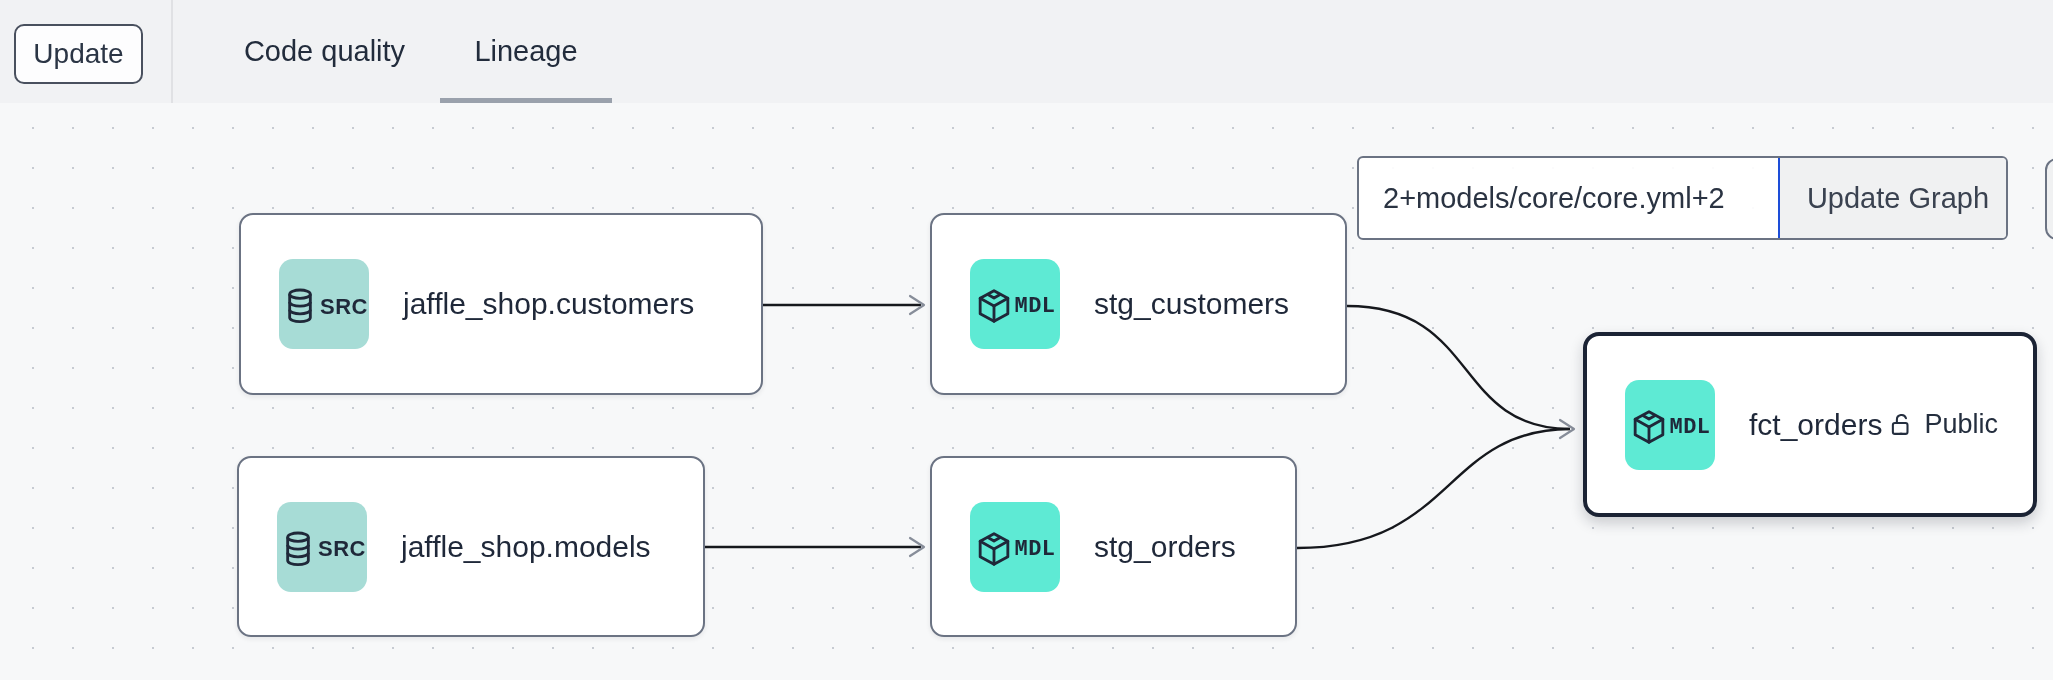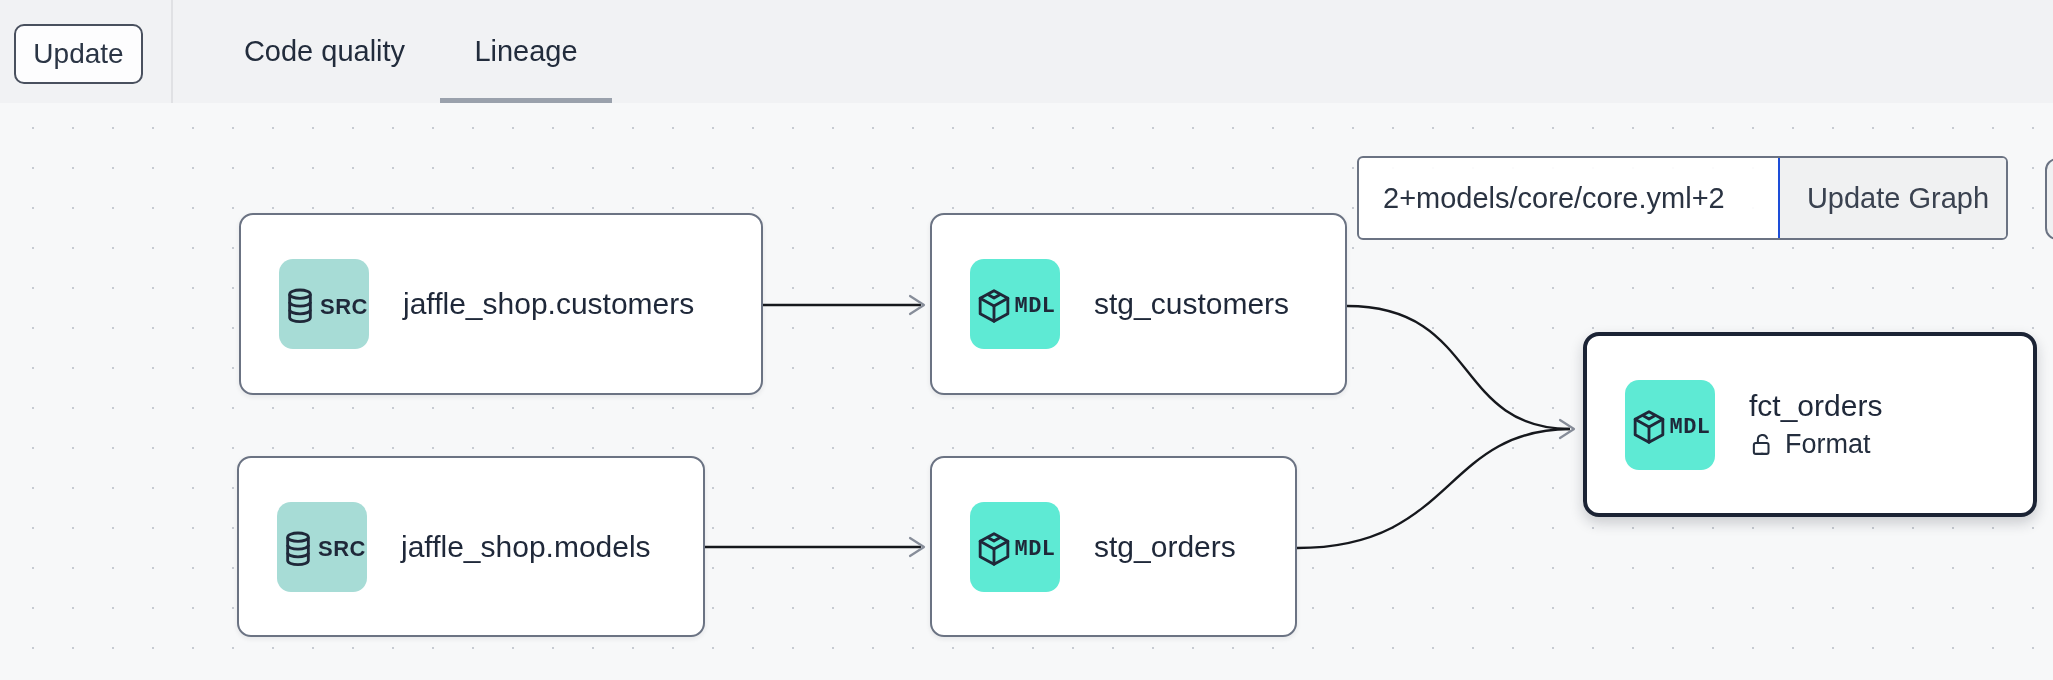--- a/index.html
+++ b/index.html
@@ -69,21 +69,21 @@
     width:90px; height:90px; border-radius:14px; flex:0 0 auto;
     display:flex; flex-direction:row; align-items:center; justify-content:center;
     padding-top:4px;
   }
   .badge-src { background:#a7dcd6; }
   .badge-mdl { background:#5eead4;font-family:Liberation Mono, monospace; }
   .badge svg { width:40px; height:40px; display:block; }
   .badge-label { font-size:22px; font-weight:600; letter-spacing:0.5px; color:#1f2839; margin-top:1px; }
 
   .node-title { font-size:30px; color:#1f2839; white-space:nowrap;text-align:right; }
-  .node-text { display:flex; flex-direction:column; gap:6px; }
+  .node-text { display:flex; flex-direction:row; gap:6px; }
   .access-row { display:flex; align-items:center; gap:10px; }
   .access-row svg { width:26px; height:26px; }
   .access-label { font-size:27px; color:#242e3e; }
 
   
   .selector-group {
     position:absolute; left:1357px; top:156px; width:651px; height:84px;
     border:2px solid #6b7383; border-radius:6px; overflow:hidden;
     display:flex; background:rgba(255,255,255,0.92);
   }
@@ -194,21 +194,21 @@
     <div class="badge-label">MDL</div>
   </div>
   <div class="node-text">
     <div class="node-title">fct_orders</div>
     <div class="access-row">
       <svg viewBox="0 0 24 24" fill="none" stroke="#242e3e" stroke-width="1.9" stroke-linecap="round">
         <rect x="4.5" y="10.2" width="13.5" height="10" rx="1.8"></rect>
         <path d="M8.2 10.2 V7.2 A4.3 4.3 0 0 1 16.6 5.8"></path>
         <path d="M11.2 20.2 h1.6"></path>
       </svg>
-      <div class="access-label">Format</div>
+      <div class="access-label">Public</div>
     </div>
   </div>
 </div>
 
 <div class="selector-group">
   <input class="selector-input" type="text" value="2+models/core/core.yml+2" style="">
   <button class="update-graph-btn">Update Graph</button>
 </div>
 <div class="edge-control"></div>
 

